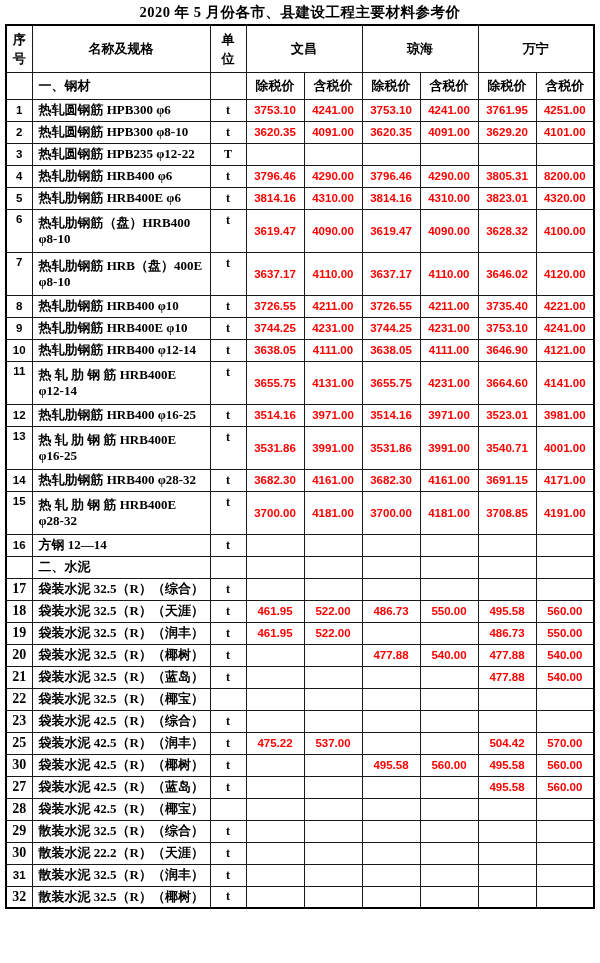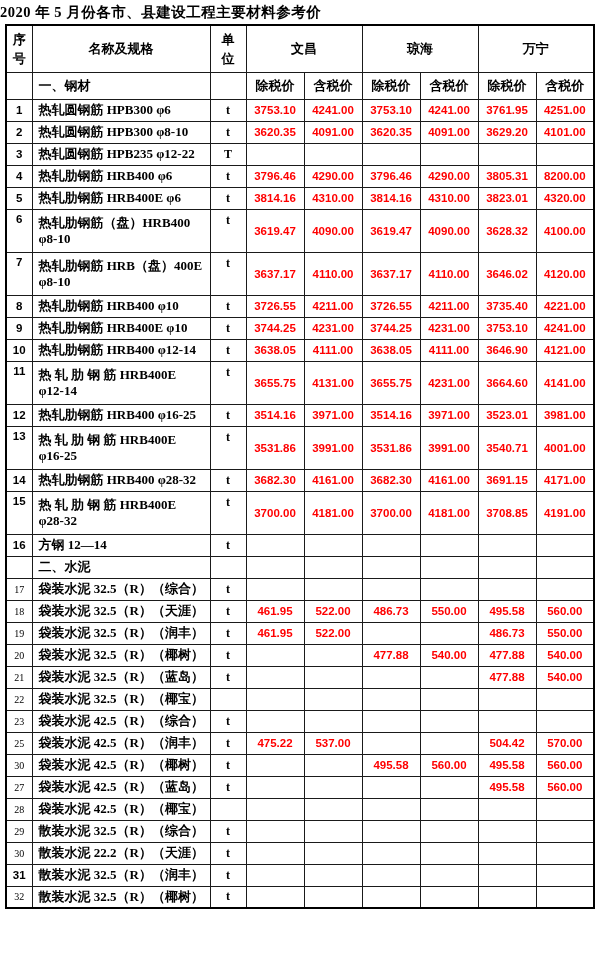--- a/index.html
+++ b/index.html
@@ -2,42 +2,42 @@
 <html><head>
 <meta charset="utf-8">
 <style>
   html,body{margin:0;padding:0;}
   body{
     width:600px;height:963px;background:#ffffff;overflow:hidden;
     font-family:"Liberation Serif","DejaVu Serif",serif;
     color:#000;
   }
   .title{
-    font-weight:bold;font-size:14.5px;
+    text-align:center;font-weight:bold;font-size:14.5px;
     padding:3px 0 2px 0;letter-spacing:0.5px;
   }
   table{
     border-collapse:collapse;table-layout:fixed;
     width:588px;margin:0 auto;border:2px solid #000;
   }
   th,td{
     border:1px solid #1a1a1a;overflow:hidden;padding:0;
     vertical-align:middle;
   }
   thead th{
     font-size:13px;font-weight:bold;text-align:center;
     white-space:pre-line;line-height:19px;
   }
   tr.head1{height:47px;}
   tr.head2{height:27px;}
   tbody tr{height:22px;}
   tbody tr.tall{height:43px;}
   td.no{text-align:center;font-size:12px;}
   td.no.bold-no{font-weight:bold;font-family:"Liberation Sans","DejaVu Sans",sans-serif;font-size:11.5px;}
-  td.no.serif-no{font-weight:normal;font-family:"Liberation Serif","DejaVu Serif",serif;font-size:10px;}
+  td.no.serif-no{font-weight:bold;font-family:"Liberation Serif","DejaVu Serif",serif;font-size:14px;}
   td.name{
     text-align:left;padding-left:6px;padding-right:2px;
     font-weight:bold;font-size:13px;white-space:pre-line;line-height:20px;
   }
   td.name.section-label{font-size:13px;}
   td.unit{
     text-align:center;font-weight:bold;font-size:12px;
     font-family:"Liberation Serif","DejaVu Serif",serif;
   }
   td.price{

